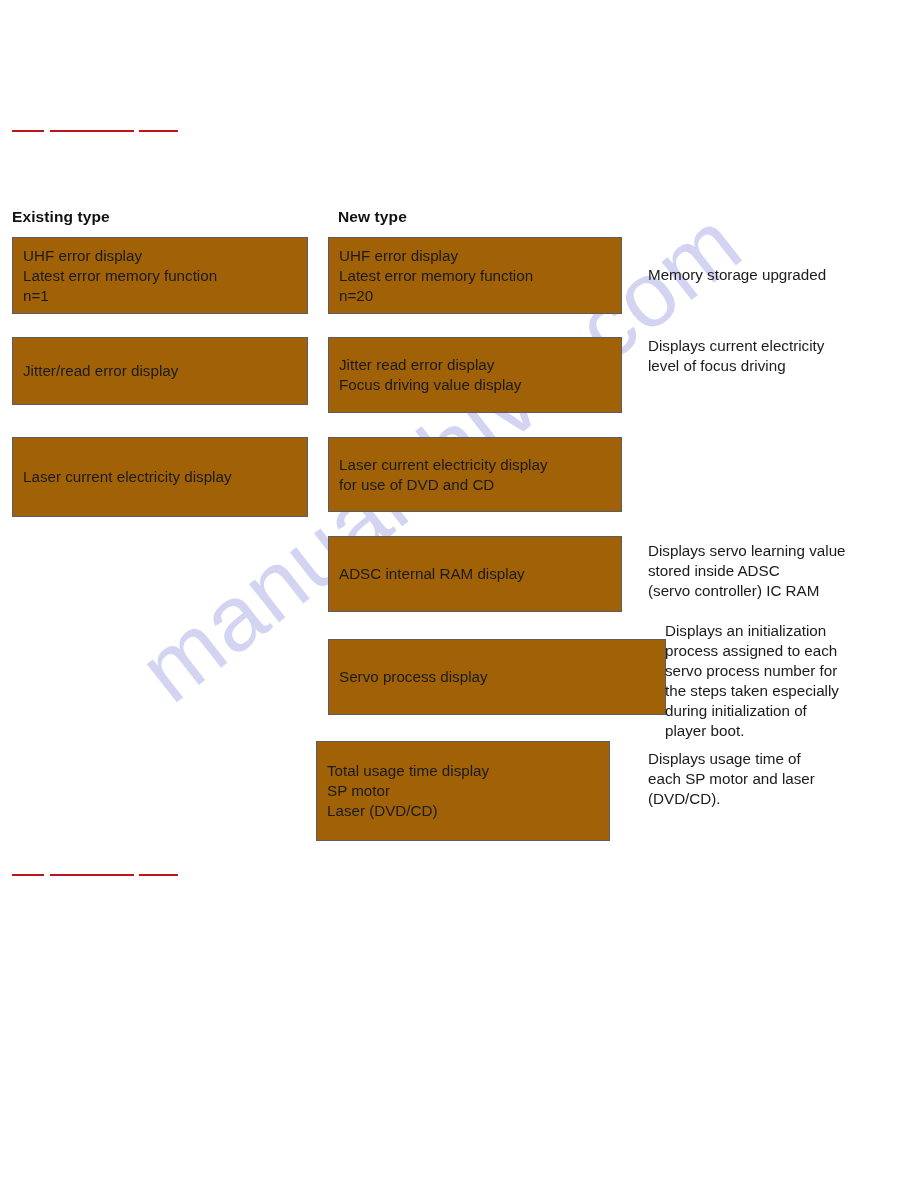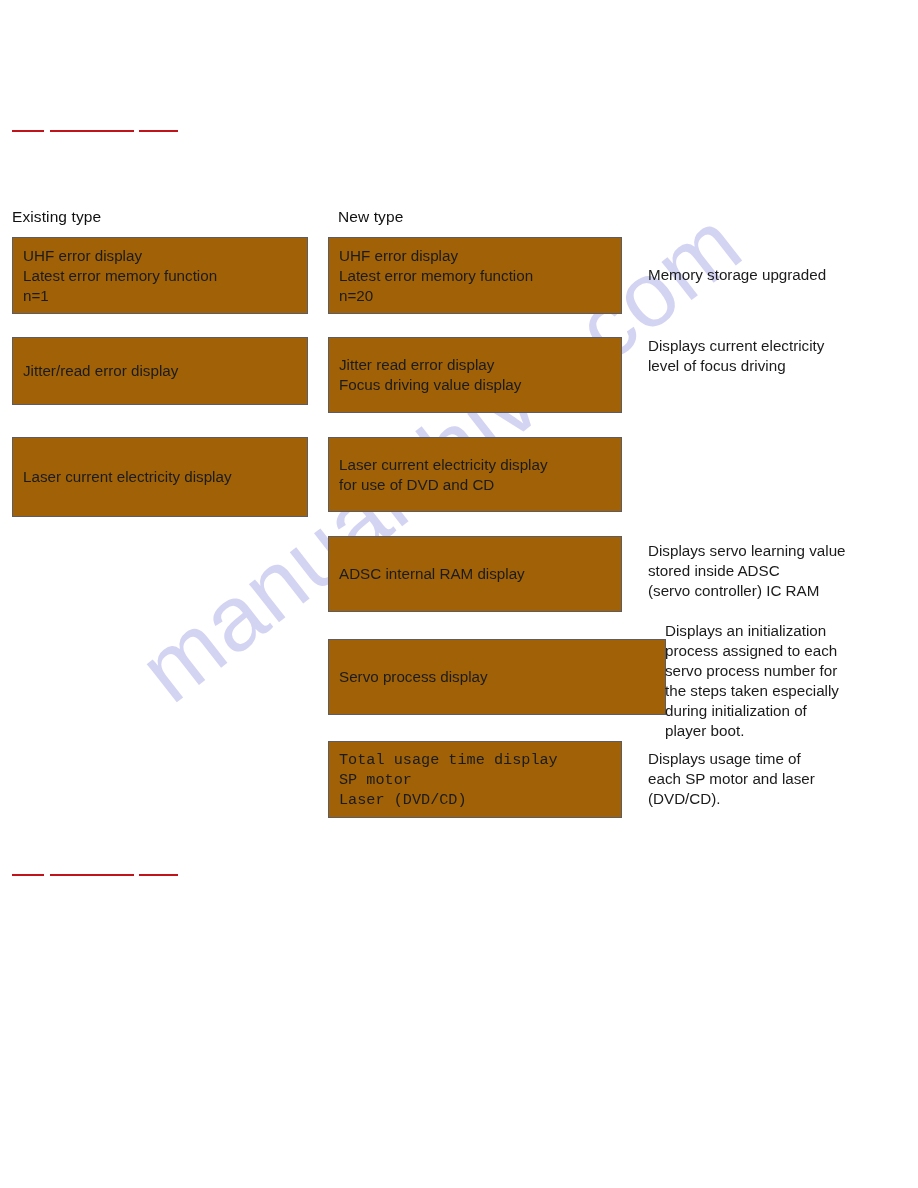--- a/index.html
+++ b/index.html
@@ -49,21 +49,21 @@
     position: absolute;
     height: 2px;
     background: #c0141c;
     z-index: 2;
   }
 
   
   .col-heading {
     position: absolute;
     font-size: 15.5px;
-    font-weight: normal;
+    font-weight: bold;
     letter-spacing: .1px;
     color: #111111;
     z-index: 3;
     white-space: nowrap;
   }
 
   
   .box {
     position: absolute;
     background: #a16207;
@@ -173,21 +173,21 @@
         </div>
       </div>
       <div class="note" style="left: 648px; top: 621px; margin-left: 17px;">
         <div class="line">Displays an initialization</div>
         <div class="line">process assigned to each</div>
         <div class="line">servo process number for</div>
         <div class="line">the steps taken especially</div>
         <div class="line">during initialization of</div>
         <div class="line">player boot.</div>
       </div>
-      <div class="box" style="left: 328px; top: 741px; width: 294px; height: 77px; border-color: rgb(92, 92, 102); font-family: Liberation Mono, monospace;">
+      <div class="box" style="left: 316px; top: 741px; width: 294px; height: 100px; border-color: rgb(92, 92, 102);">
         <div class="box-lines">
           <div class="line">Total usage time display</div>
           <div class="line">SP motor</div>
           <div class="line">Laser (DVD/CD)</div>
         </div>
       </div>
       <div class="note" style="left: 648px; top: 749px;">
         <div class="line">Displays usage time of</div>
         <div class="line">each SP motor and laser</div>
         <div class="line">(DVD/CD).</div>

